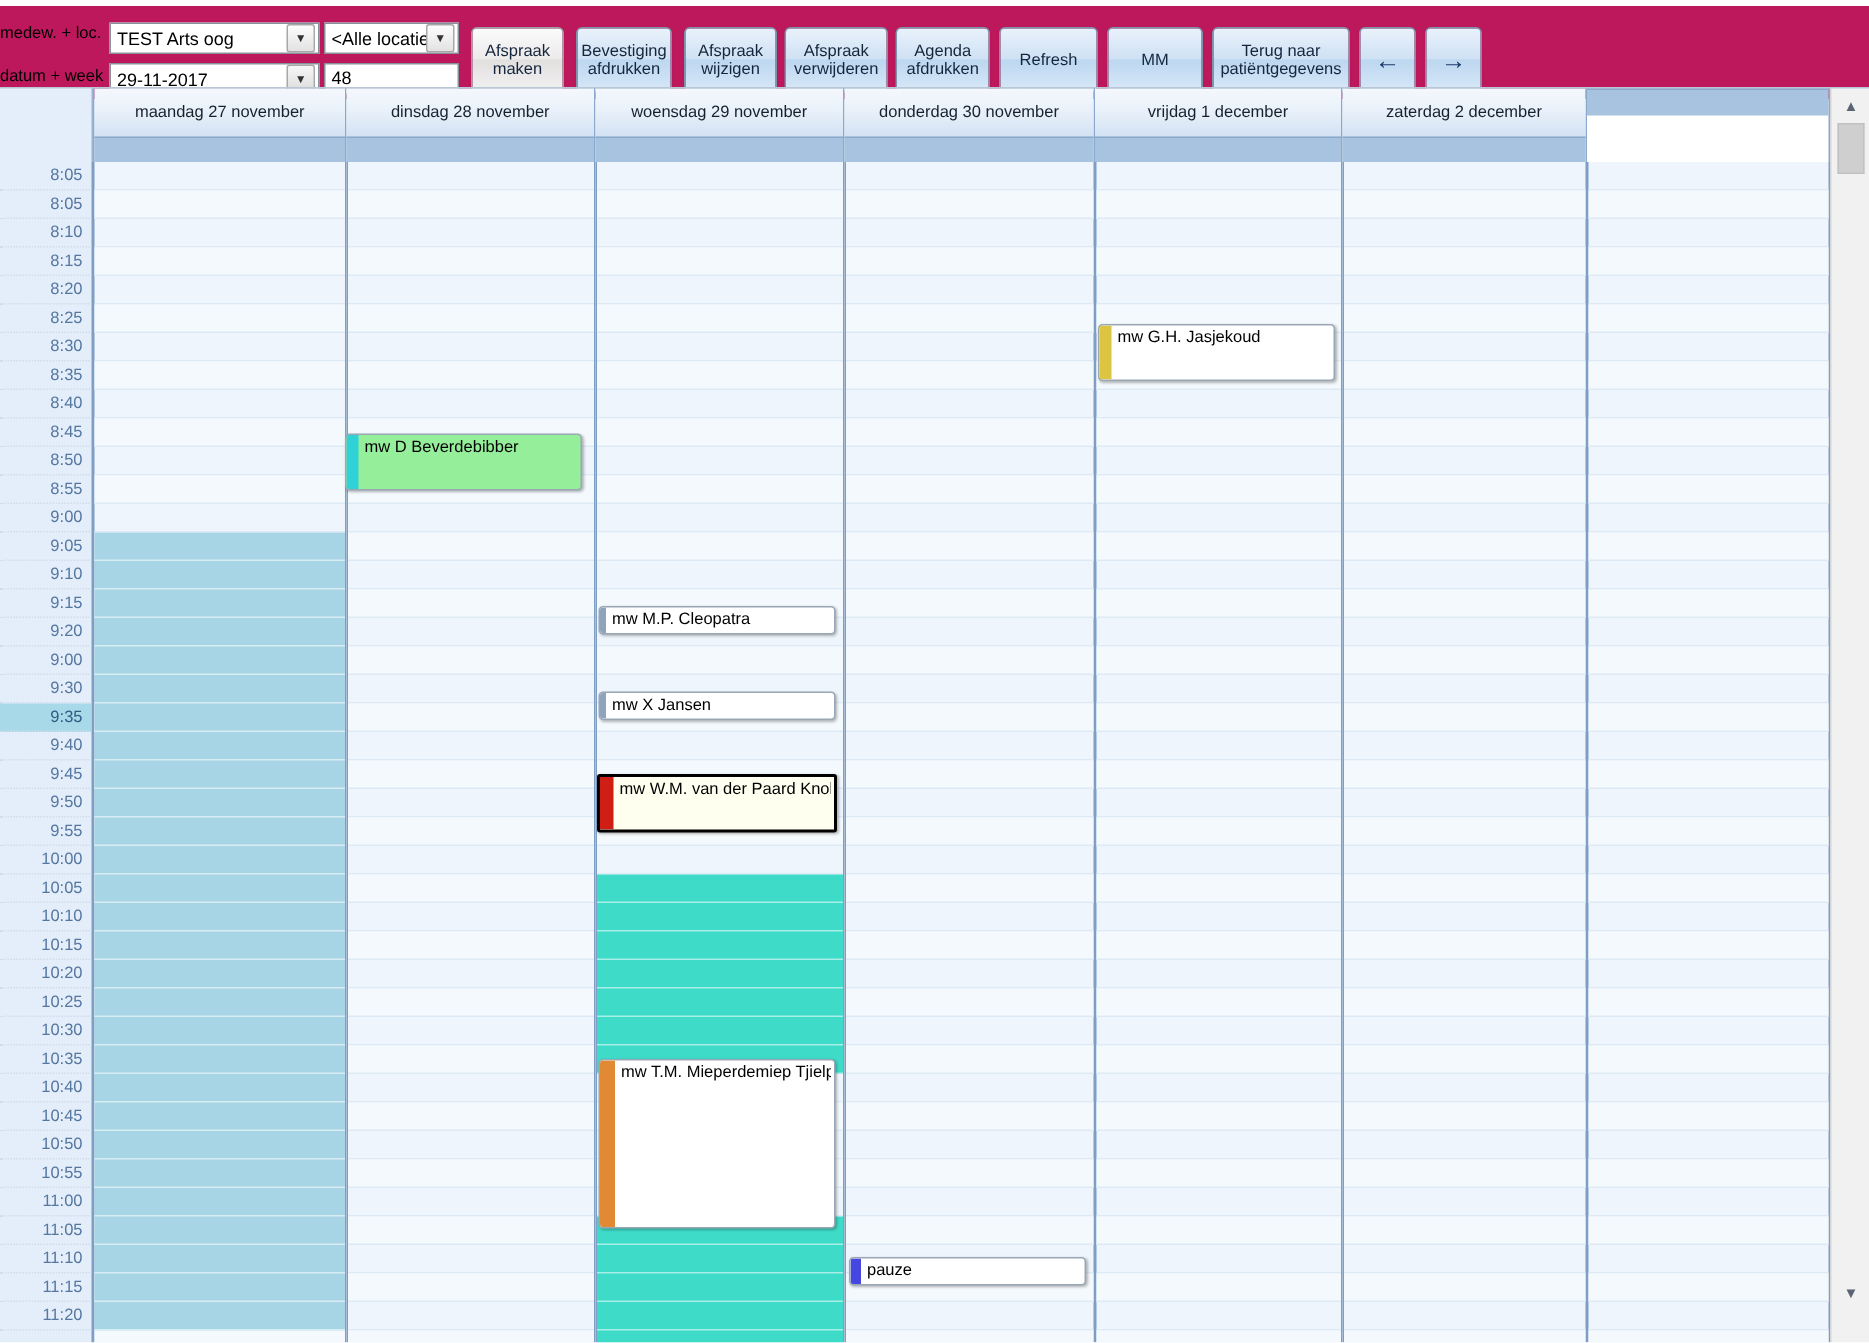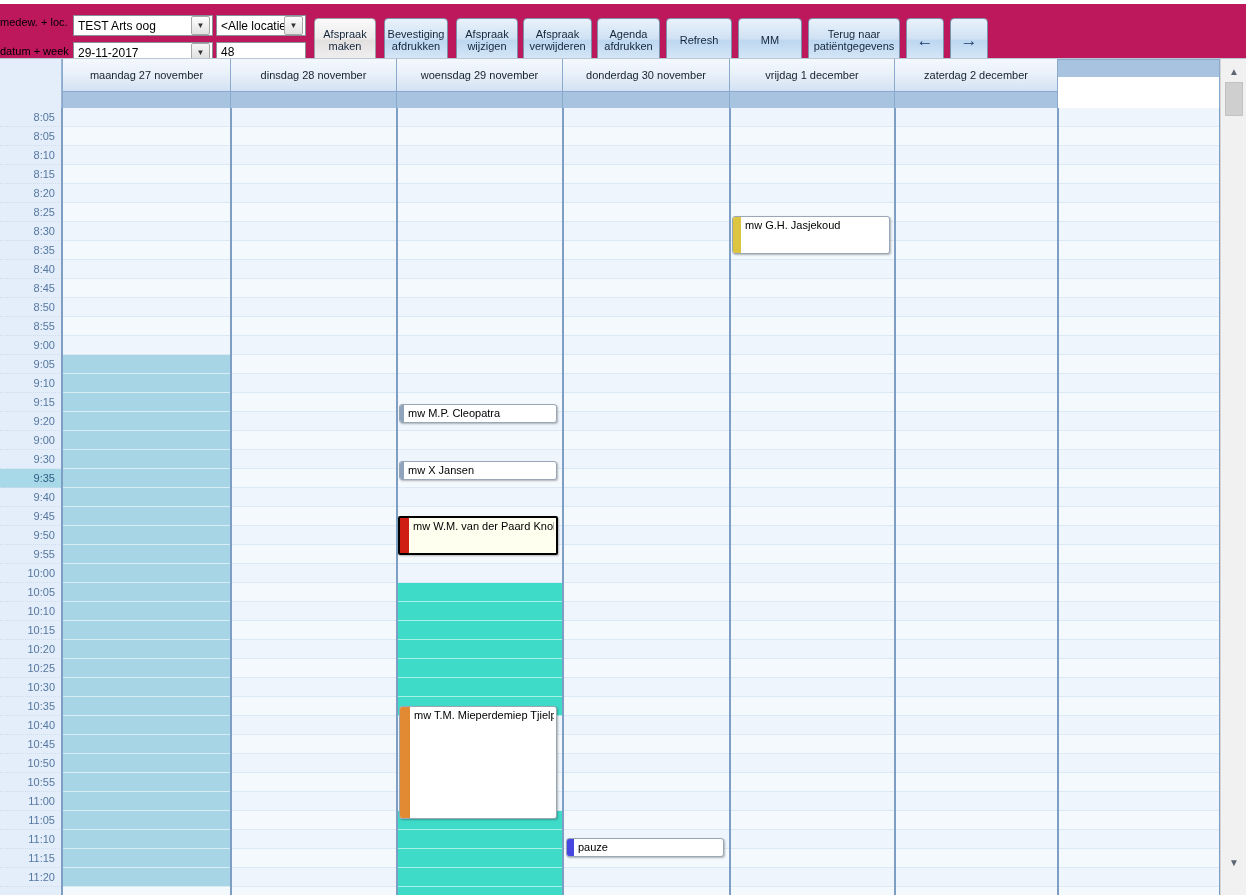--- a/index.html
+++ b/index.html
@@ -681,20 +681,26 @@
             <div class="rowline" style="top: 646px;"></div>
             <div class="rowline alt" style="top: 665px;"></div>
             <div class="rowline" style="top: 684px;"></div>
             <div class="rowline alt" style="top: 703px;"></div>
             <div class="rowline" style="top: 722px;"></div>
             <div class="rowline alt" style="top: 741px;"></div>
             <div class="rowline" style="top: 760px;"></div>
             <div class="rowline alt" style="top: 779px;"></div>
           </div>
         </div>
+        <div class="appt" style="left: 168px; top: 181px; width: 158px; height: 38px; background: rgb(149, 238, 154);">
+          <div class="stripe" style="flex-basis: 8px; background: rgb(47, 210, 214);"></div>
+          <div class="body">
+            <div class="ttl">mw D Beverdebibber</div>
+          </div>
+        </div>
         <div class="appt" style="left: 670px; top: 108px; width: 158px; height: 38px; background: rgb(255, 255, 255);">
           <div class="stripe" style="flex-basis: 8px; background: rgb(221, 197, 66);"></div>
           <div class="body">
             <div class="ttl">mw G.H. Jasjekoud</div>
           </div>
         </div>
         <div class="appt" style="left: 337px; top: 296px; width: 158px; height: 19px; background: rgb(255, 255, 255);">
           <div class="stripe" style="flex-basis: 4px; background: rgb(143, 163, 188);"></div>
           <div class="body">
             <div class="ttl">mw M.P. Cleopatra</div>

